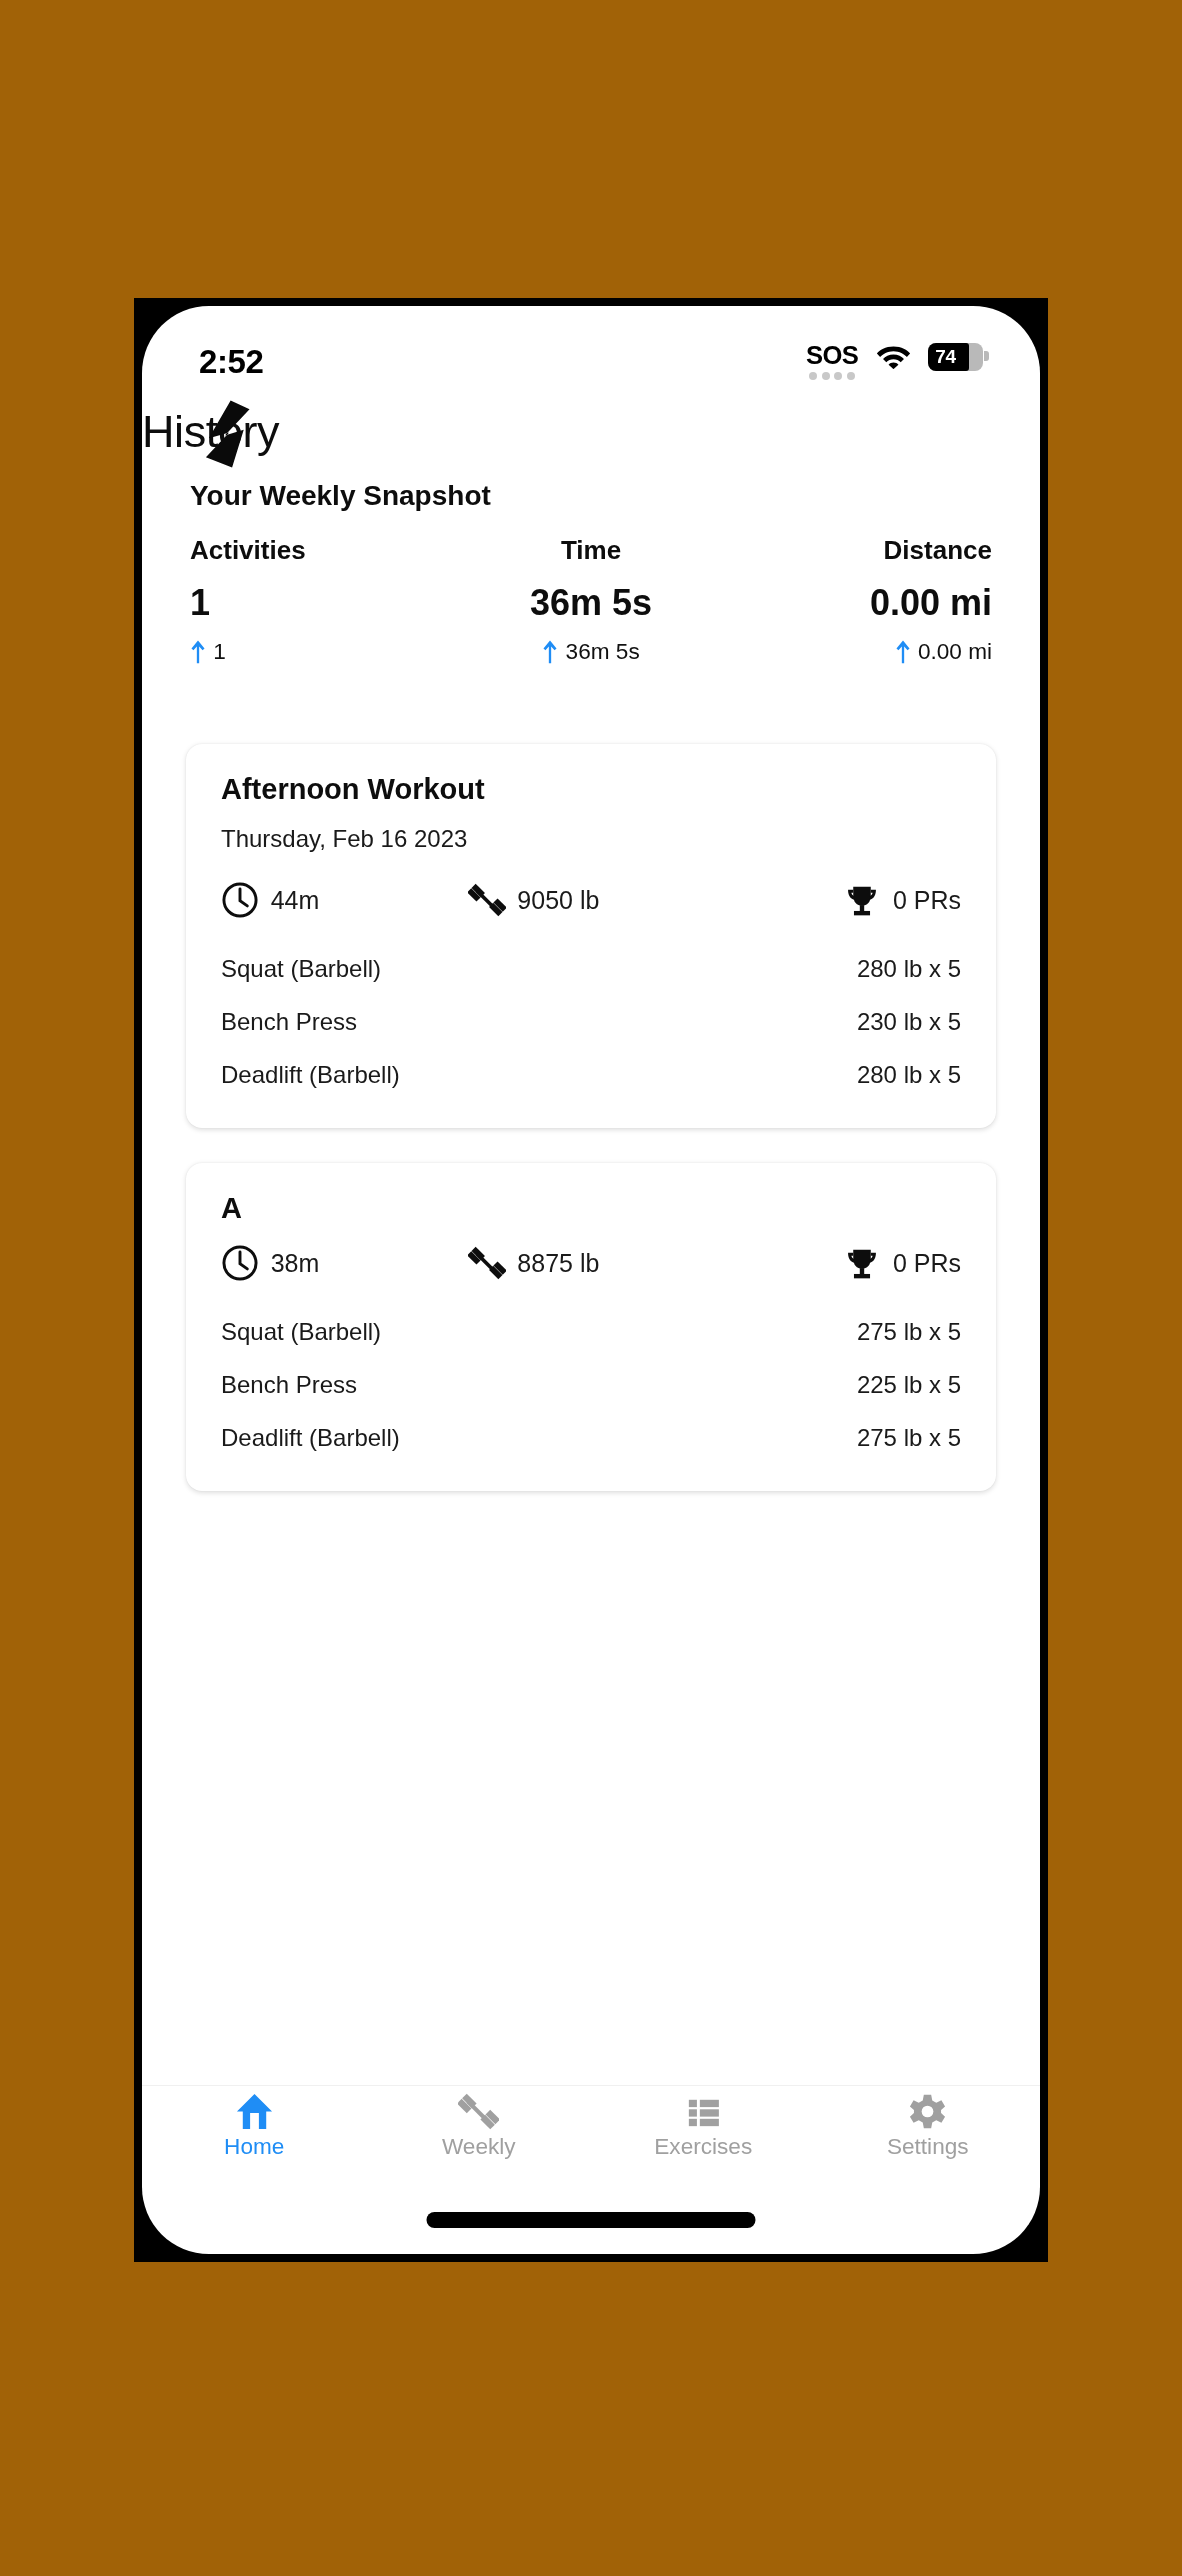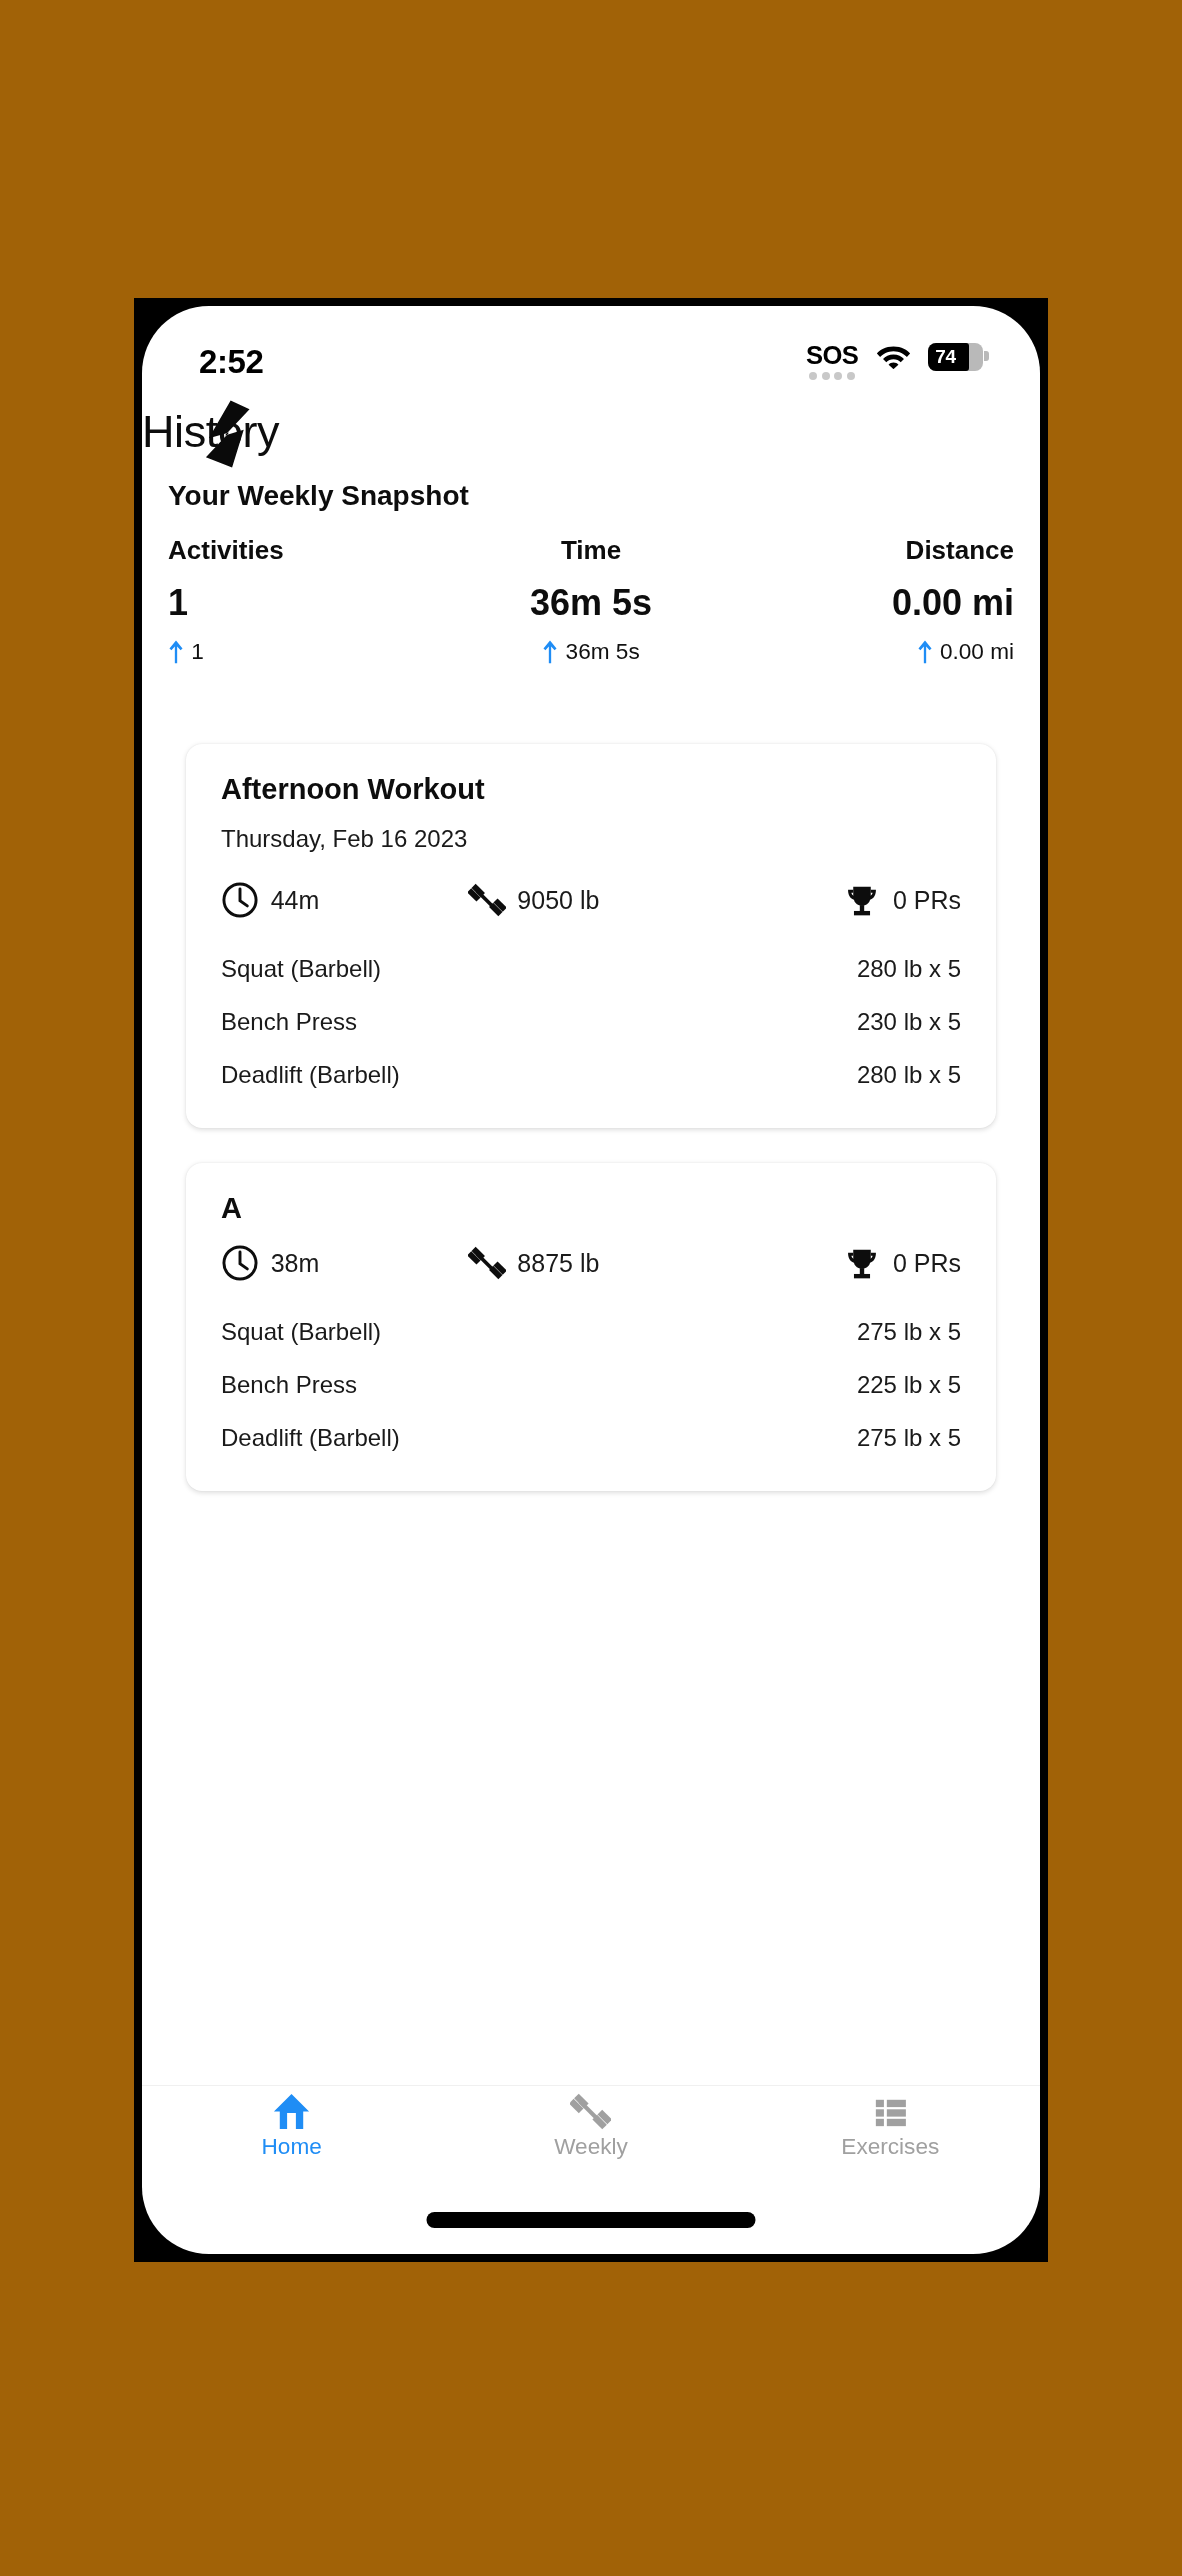--- a/index.html
+++ b/index.html
@@ -84,21 +84,21 @@
   }
   .page-title {
     width:100%; text-align:left;
     font-size:45px; font-weight:400; color:#0d0d0d;
     letter-spacing:-0.4px;
   }
 
   
   .snapshot {
     position:absolute; left:0; top:174px; width:100%;
-    padding:0 26px;
+    padding:0 48px;
   }
   .snapshot-title {
     font-size:28px; font-weight:700; color:#0d0d0d;
     margin-bottom:23.4px;
   }
   .snapshot-row {
     display:flex; width:100%;
   }
   .snapshot-col { flex:1; display:flex; flex-direction:column; align-items:center; }
   .snapshot-col.col-left { align-items:flex-start; }
@@ -433,20 +433,29 @@
                 <rect x="8" y="25" width="11" height="10"></rect>
                   <rect x="23" y="25" width="26" height="10"></rect>
                 <rect x="8" y="38" width="11" height="10"></rect>
                   <rect x="23" y="38" width="26" height="10"></rect>
               </g>
             </svg>
           </span>
           <span class="tab-label">Exercises</span>
         </div>
 
+        <div class="tab-item">
+          <span class="tab-icon">
+            <svg viewBox="0 0 56 56" width="41" height="41">
+              <path d="M23 5 L33 5 L34.5 13 L40 16 L47 12.5 L52 21 L46.5 26 L46.5 30 L52 35 L47 43.5 L40 40 L34.5 43 L33 51 L23 51 L21.5 43 L16 40 L9 43.5 L4 35 L9.5 30 L9.5 26 L4 21 L9 12.5 L16 16 L21.5 13 Z" fill="#a0a0a0"></path>
+              <circle cx="28" cy="28" r="8" fill="#ffffff"></circle>
+            </svg>
+          </span>
+          <span class="tab-label">Settings</span>
+        </div>
 
       </div>
 
       <div class="home-indicator"></div>
 
     </div>
   </div>
 </div>
 
 

